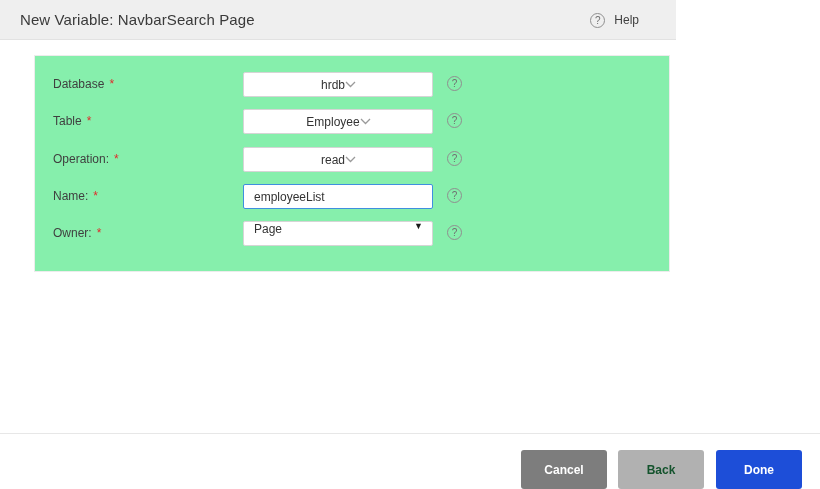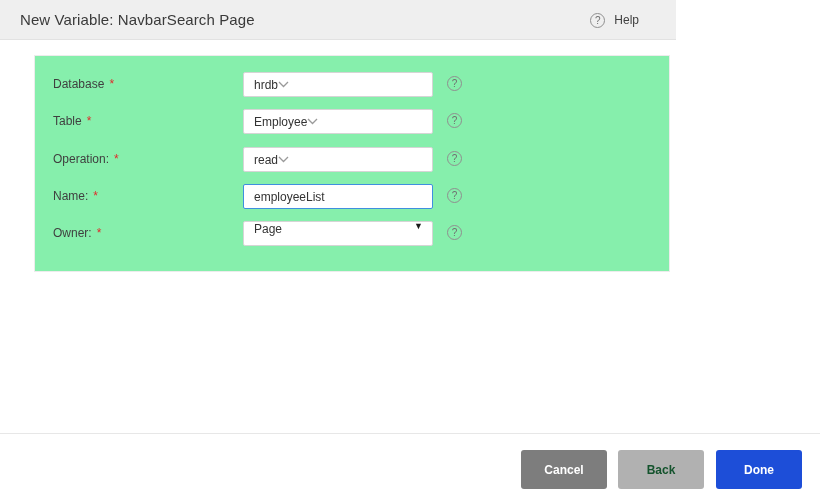--- a/index.html
+++ b/index.html
@@ -46,21 +46,21 @@
     font-size:12px; color:#3f3f3f;
   }
   .req { color:#e02b2b; margin-left:5px; font-size:12px; }
 
   .control {
     position:absolute; left:208px; top:0; width:190px; height:25px;
     background:#ffffff; border:1px solid #d5d5d5; border-radius:2px;
     font-size:12px; color:#333333;
   }
   .dropdown {
-    display:flex; align-items:center; justify-content:flex-start;
+    display:flex; align-items:center; justify-content:center;
     padding:0 9px 0 10px; cursor:pointer;
   }
   .chev { width:11px; height:7px; flex:0 0 auto; }
   .text-input {
     border:1px solid #3f8fdf; padding:0 10px; outline:none;
     font-family:"Liberation Sans", sans-serif; font-size:12px; color:#333;
   }
   .selectbox {
     display:flex; justify-content:space-between;
     padding:0 9px 0 10px; cursor:pointer;

